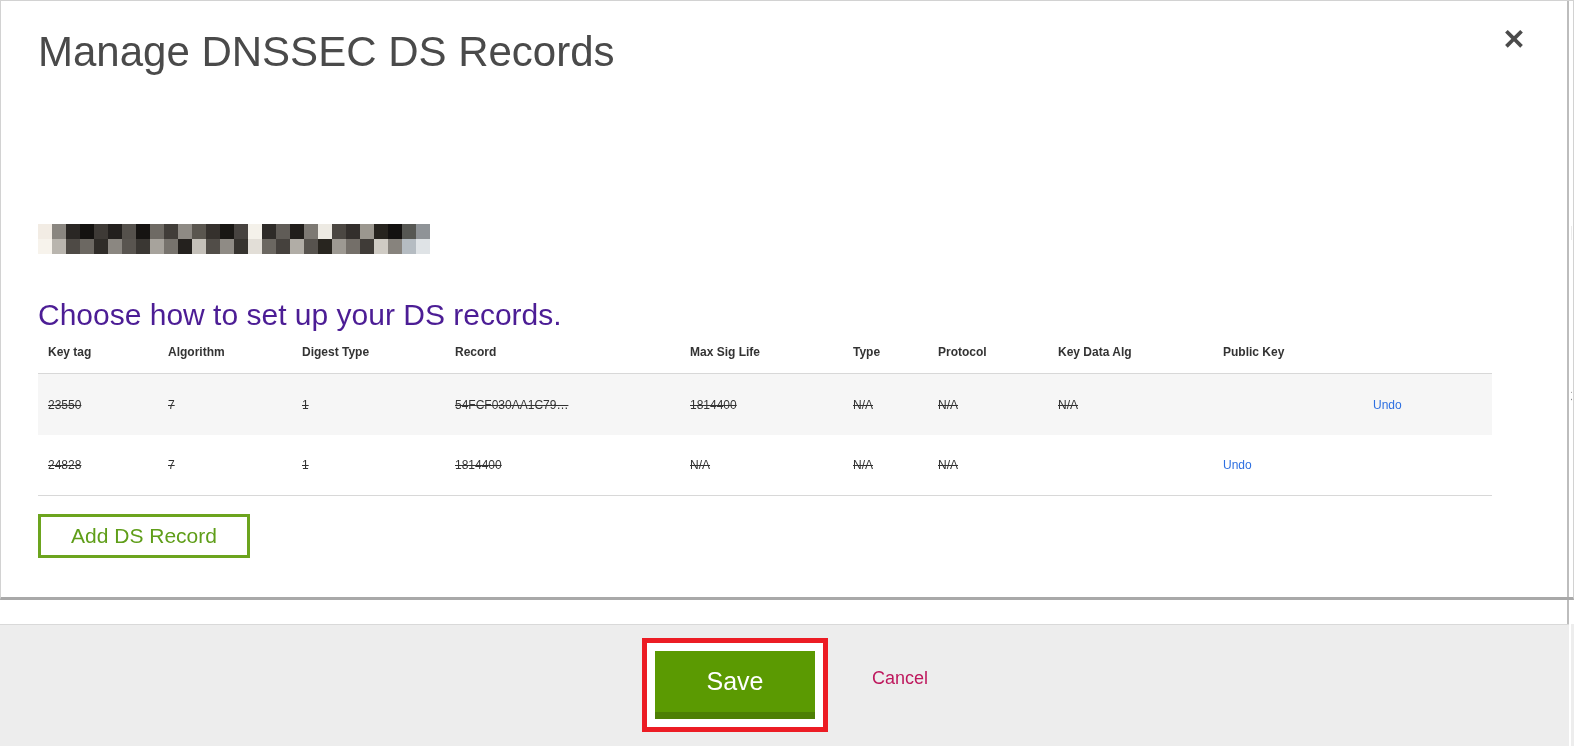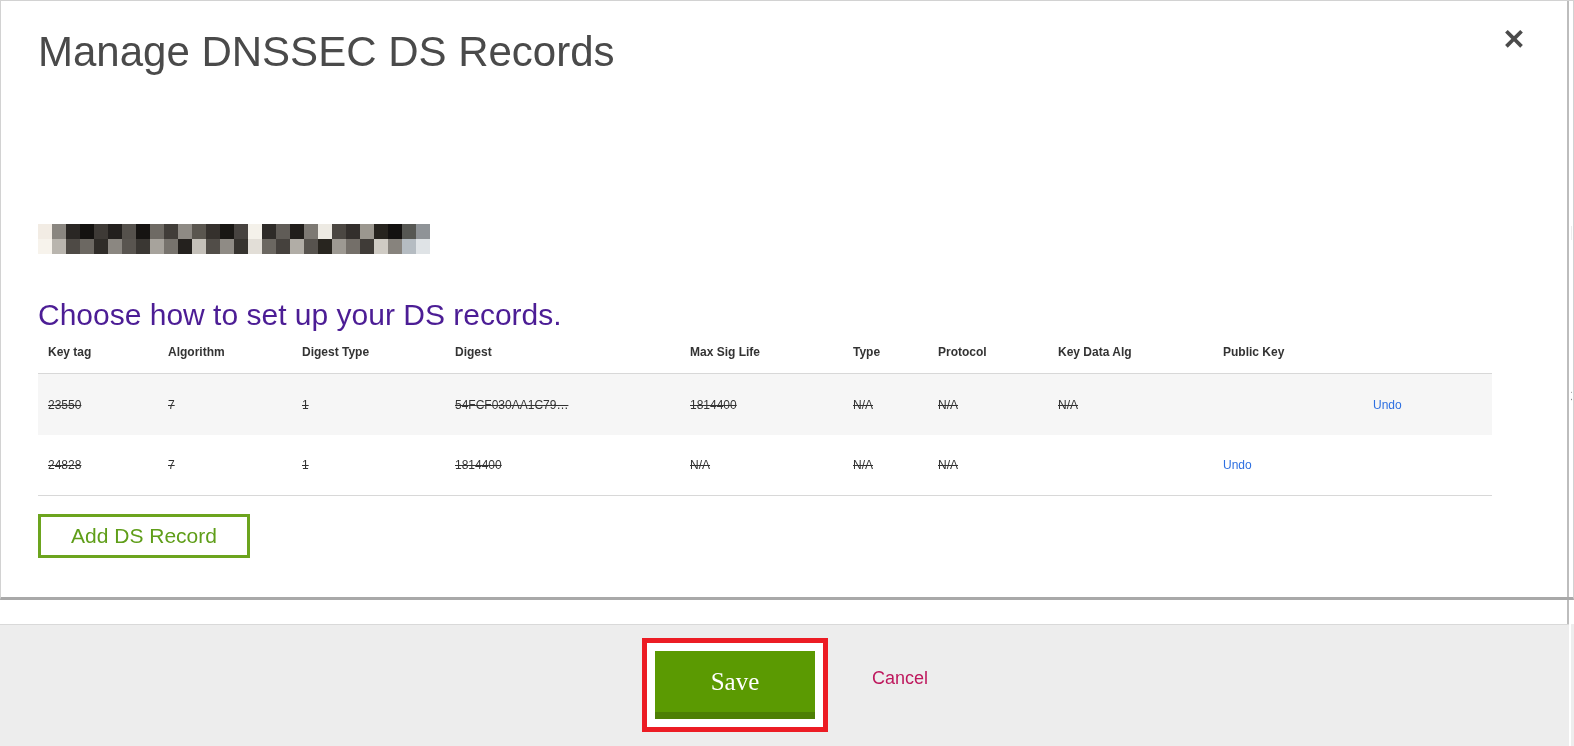--- a/index.html
+++ b/index.html
@@ -42,21 +42,21 @@
   .undo-link { color:#2e70e1; text-decoration:none; cursor:pointer; }
 
   .add-btn { position:absolute; left:38px; top:514px; width:212px; height:44px;
              background:#fff; border:3px solid #6ca41e; color:#5f9e19;
              font-size:21px; font-family:inherit; cursor:pointer; }
 
   
   .footer { position:absolute; left:0; top:624px; width:1569px; height:122px;
             background:#ededed; border-top:1px solid #d9d9d9; }
   .red-annotation { position:absolute; left:642px; top:13px; width:186px; height:94px;
-                    background:#fff; border:5px solid #ec1c24; padding:8px;font-family:Liberation Serif, serif; }
+                    background:#fff; border:5px solid #ec1c24; padding:8px; }
   .save-btn { width:160px; height:68px; background:#5b9a02; border:none;
               border-bottom:7px solid #4d7f04; color:#fff; font-size:25px;
               font-family:inherit; cursor:pointer; }
   .cancel-link { position:absolute; left:872px; top:43px; font-size:18px;
                  color:#be185d; text-decoration:none; cursor:pointer; }
 
   
   .sliver { position:absolute; left:1571px; top:0; width:3px; height:746px;
             overflow:hidden; background:#fff; }
   .frag { position:absolute; left:-13px; width:20px; font-weight:700;
@@ -135,21 +135,21 @@
         <div style="background: rgb(223, 227, 230);"></div>
       </div>
 
     <div class="subtitle">Choose how to set up your DS records.</div>
 
     <div class="ds-table">
       <div class="t-row t-head">
         <div>Key tag</div>
         <div>Algorithm</div>
         <div>Digest Type</div>
-        <div>Digest</div>
+        <div>Record</div>
         <div>Max Sig Life</div>
         <div>Type</div>
         <div>Protocol</div>
         <div>Key Data Alg</div>
         <div>Public Key</div>
         <div></div>
       </div>
 
       <div class="t-row t-body-row1">
         <div class="strike">23550</div>

